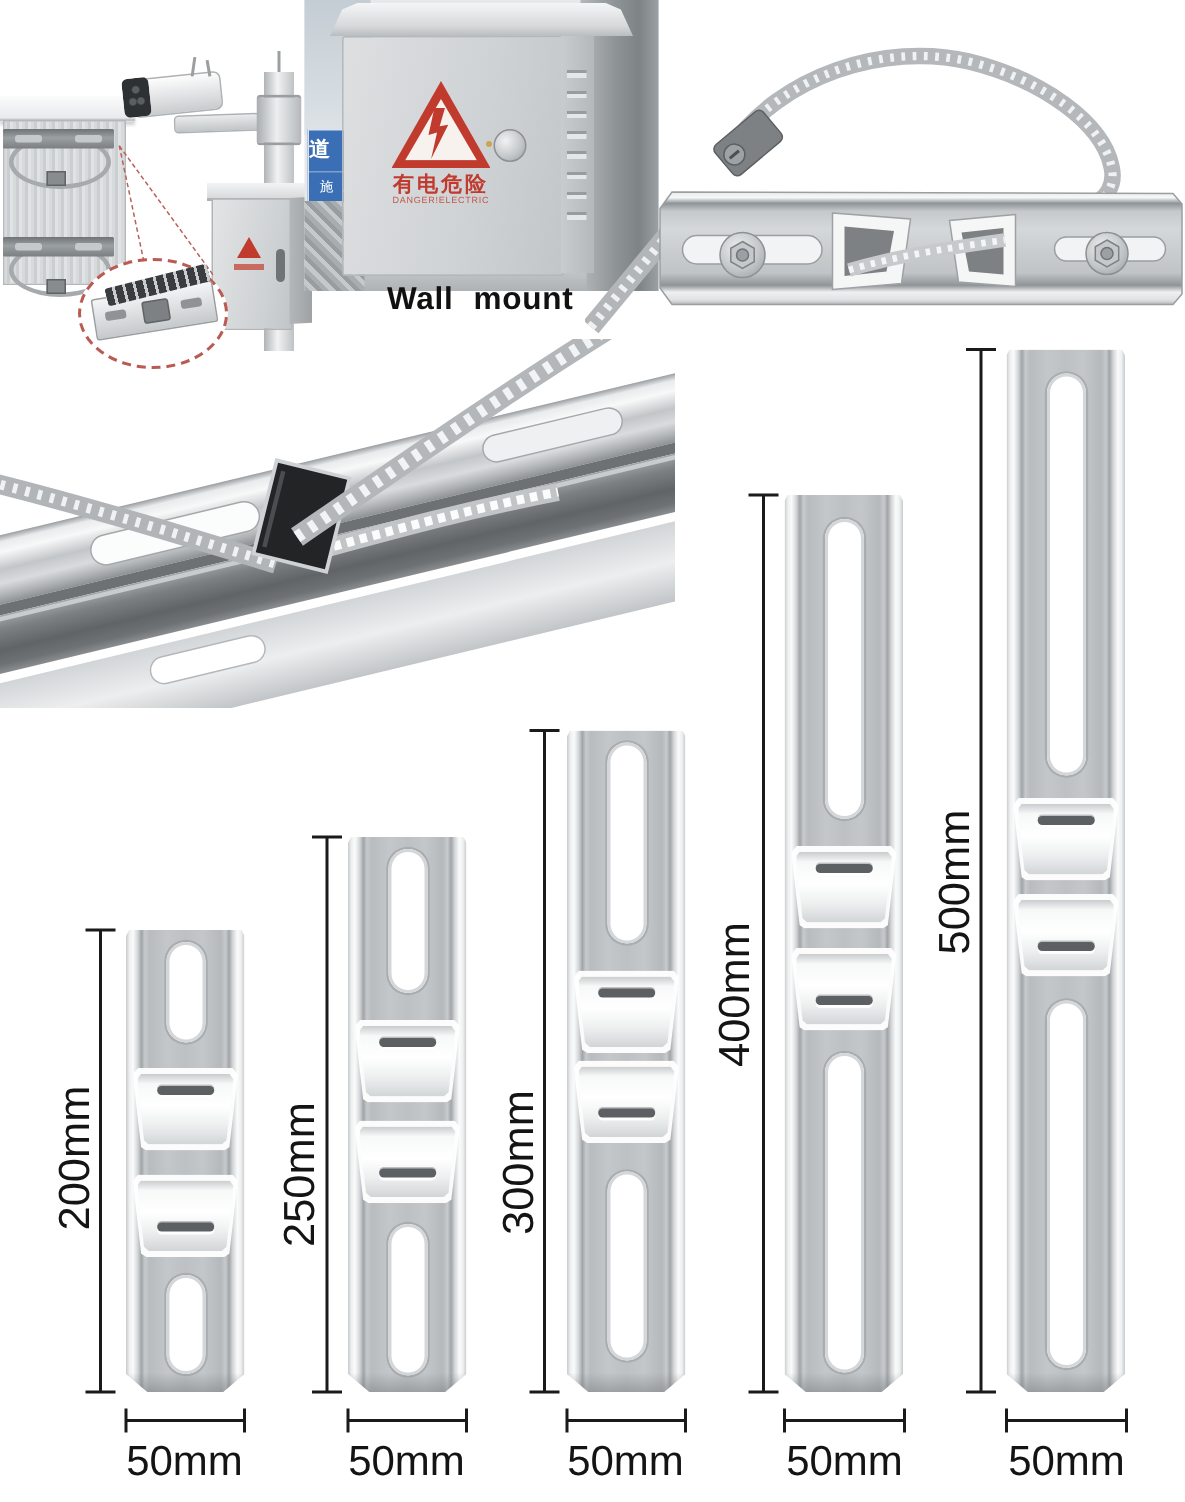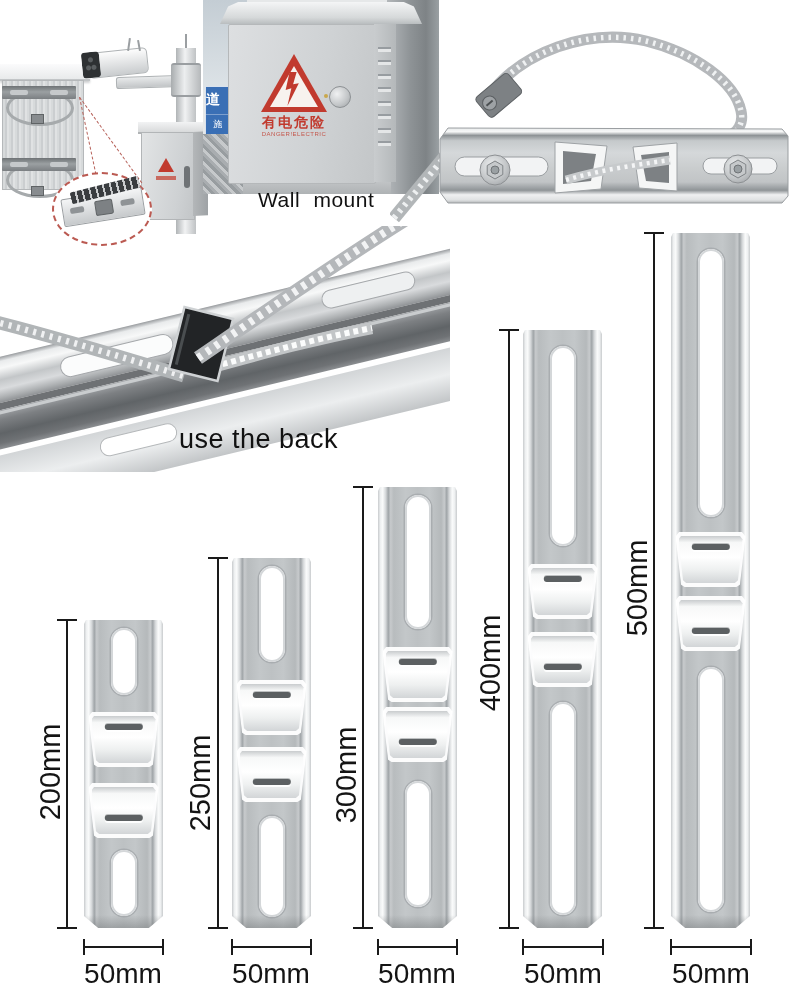--- a/index.html
+++ b/index.html
@@ -1,21 +1,21 @@
 <!DOCTYPE html>
 <html><head>
 <meta charset="utf-8">
 <style>
   html,body{margin:0;padding:0;background:#fff;}
   .canvas{position:relative;width:790px;height:1001px;background:#ffffff;overflow:hidden;
           font-family:"Liberation Sans",sans-serif;color:#151515;}
   .abs{position:absolute;}
 
   
-  .caption{position:absolute;font-weight:normal;color:#111;}
+  .caption{position:absolute;font-weight:bold;color:#111;}
   .caption.wallmount{left:258px;top:188px;font-size:21px;word-spacing:7px;letter-spacing:.5px;}
   .caption.useback{left:179px;top:424px;font-size:27px;letter-spacing:.5px;}
 
   
   .tl{left:0;top:40px;width:218px;height:212px;}
   .tl .lid{left:0;top:24px;width:90px;height:15px;background:linear-gradient(180deg,#fbfbfc,#e8eaeb);
            border-bottom:2px solid #c2c5c7;box-shadow:0 2px 2px rgba(120,124,126,.35);}
   .tl .boxbody{left:2px;top:40px;width:80px;height:108px;border:1px solid #b5b8ba;
       background:repeating-linear-gradient(90deg,#d7dadb 0 2px,#cbced0 2px 4px,#e0e2e3 4px 6px);}
   .railstrip{position:absolute;left:2px;width:74px;height:13px;
@@ -316,21 +316,20 @@
         <rect x="176" y="86" width="50" height="64" fill="#222426" stroke="#cfd2d4" stroke-width="2.5"></rect>
         <line x1="182" y1="92" x2="182" y2="144" stroke="#4a4e50" stroke-width="3"></line>
       </g>
 
       <g>
         <path d="M 198,132 C 268,84 340,34 414,-12" stroke="#b4b7ba" stroke-width="14" fill="none"></path>
         <path d="M 198,132 C 268,84 340,34 414,-12" stroke="#f2f3f4" stroke-width="8" fill="none" stroke-dasharray="4.5 6"></path>
       </g>
     </svg>
   </div>
-  <div class="caption useback">use the back</div>
 
   <div class="bracket" style="left:84px;top:620px;height:308px">
     <div class="slot" style="top:8px;height:67px"></div>
     <div class="loop upper" style="top:96px">
         <div class="tab">
           <div class="slotbar"></div>
         </div>
       </div>
     <div class="loop lower" style="top:167px">
         <div class="tab">

